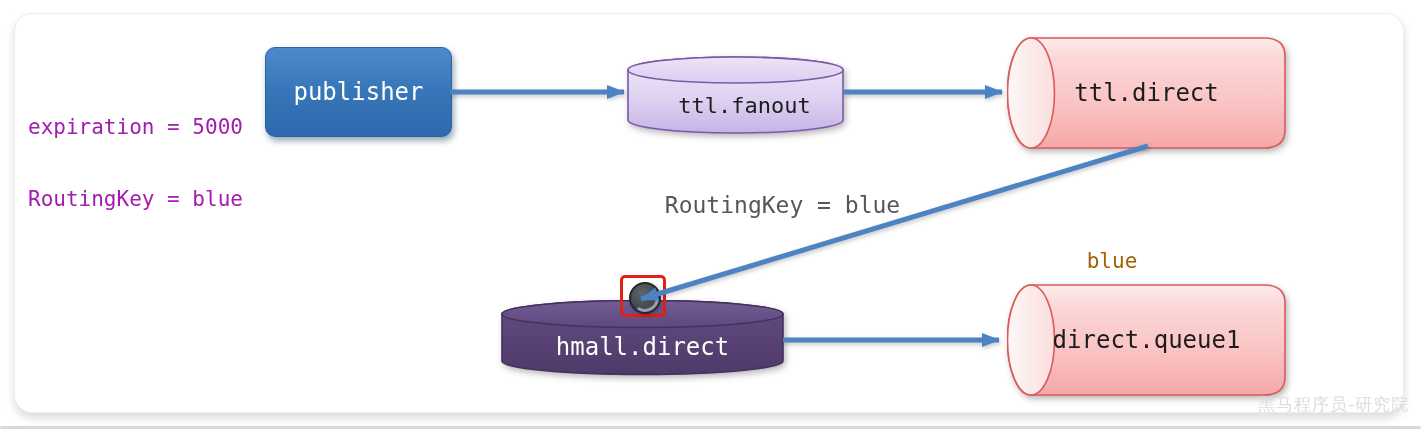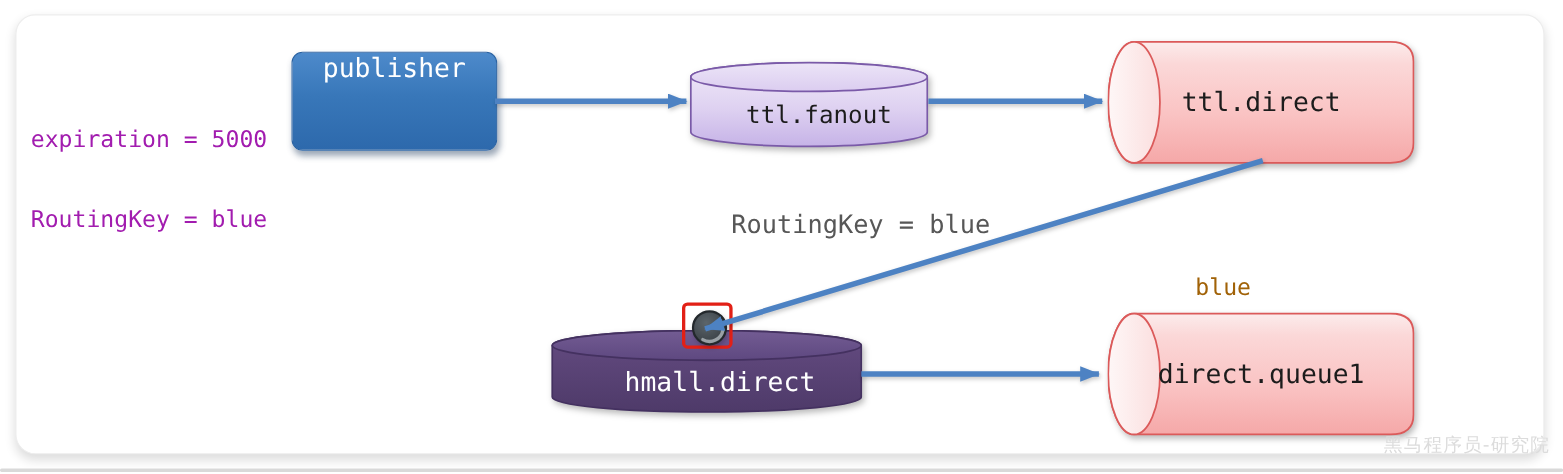--- a/index.html
+++ b/index.html
@@ -37,37 +37,37 @@
     white-space: pre;
   }
   .node-publisher {
     position: absolute;
     left: 265px; top: 47px;
     width: 187px; height: 90px;
     border-radius: 10px;
     background: linear-gradient(180deg, #4d8acb 0%, #3877b9 45%, #2d69ac 100%);
     border: 1px solid #2a62a2;
     box-shadow: 2px 4px 6px rgba(35,62,95,0.45);
-    display: flex; align-items: flex-start; justify-content: center;
+    display: flex; align-items: center; justify-content: center;
     color: #ffffff;
     font-size: 24px;
   }
   .shape { position: absolute; filter: drop-shadow(2px 3px 3px rgba(0,0,0,0.28)); }
   .shape-fanout   { left: 627px; top: 56px; }
   .shape-ttlqueue { left: 1007px; top: 37px; }
   .shape-direct   { left: 501px; top: 300px; }
   .shape-queue1   { left: 1007px; top: 284px; }
   .cyl-label {
     position: absolute;
     display: flex; align-items: center; justify-content: center;
     white-space: nowrap;
   }
   .lbl-fanout   { left: 627px; top: 91px;  width: 235px; height: 28px; font-size: 22px; color: #1c1c1c; }
   .lbl-ttlqueue { left: 1007px; top: 79px; width: 279px; height: 28px; font-size: 24px; color: #1c1c1c; }
-  .lbl-direct   { left: 501px; top: 333px; width: 283px; height: 28px; font-size: 24px; color: #ffffff; margin-left: 12px; }
+  .lbl-direct   { left: 501px; top: 333px; width: 283px; height: 28px; font-size: 24px; color: #ffffff; }
   .lbl-queue1   { left: 1007px; top: 326px; width: 279px; height: 28px; font-size: 24px; color: #1c1c1c; }
   .mid-label {
     position: absolute;
     left: 655px; top: 192px; width: 255px;
     text-align: center;
     font-size: 23px;
     color: #575757;
     white-space: nowrap;
   }
   .blue-label {

